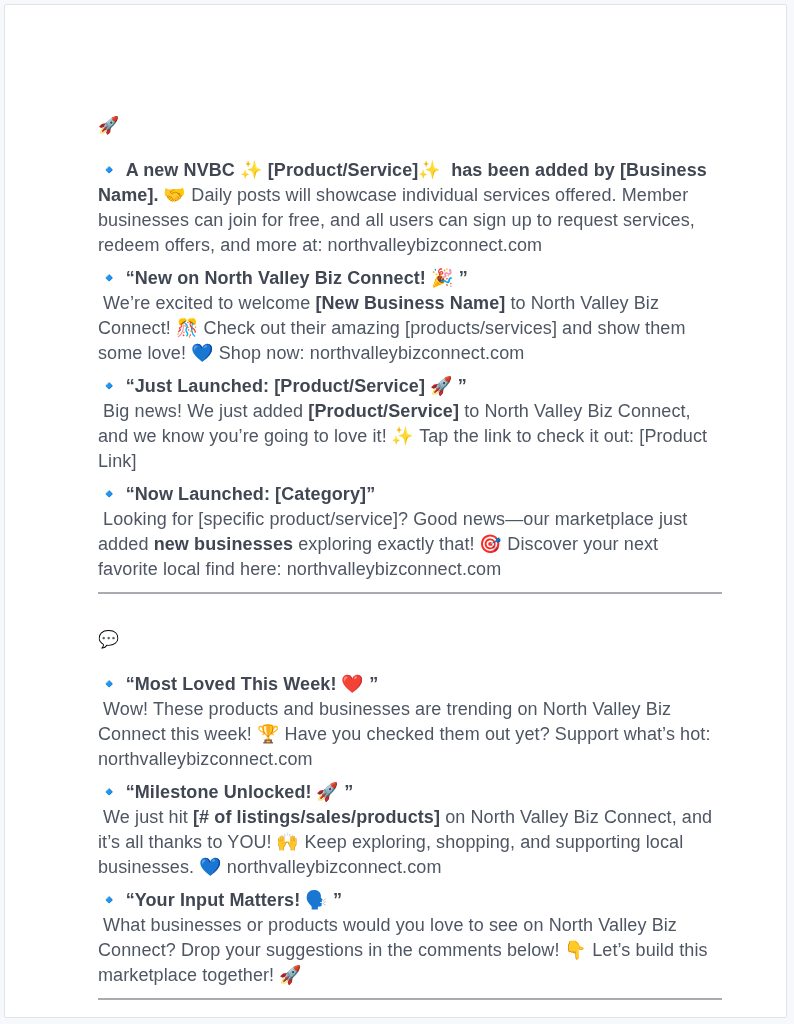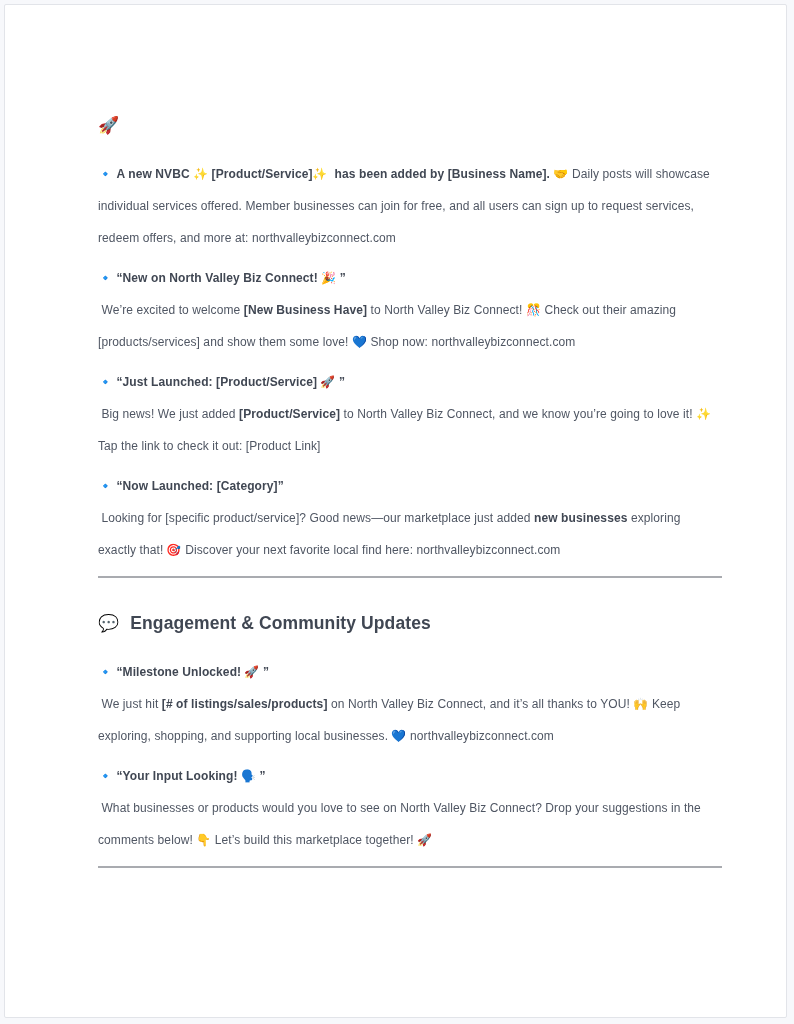--- a/index.html
+++ b/index.html
@@ -36,22 +36,22 @@
     font-weight: 700;
     color: #404753;
     letter-spacing: 0.1px;
   }
   .section-title .emoji {
     font-weight: 400;
     font-size: 17px;
   }
   .post {
     margin: 0 2px 8px 0;
-    font-size: 12px;
-    line-height: 32px;
+    font-size: 18px;
+    line-height: 25px;
     color: #4f5663;
     white-space: pre-wrap;
     letter-spacing: 0.1px;
   }
   .post .b {
     font-weight: 700;
     color: #404753;
   }
   .post .r {
     font-weight: 400;
@@ -68,34 +68,35 @@
 
 <div class="page-card">
   <div class="content">
 
     <h2 class="section-title">
       <span class="emoji">🚀</span>
     </h2>
 
     <p class="post"><span class="r">🔹 </span><span class="b">A new NVBC ✨ [Product/Service]✨  has been added by [Business Name]. </span><span class="r">🤝 Daily posts will showcase individual services offered. Member businesses can join for free, and all users can sign up to request services, redeem offers, and more at: northvalleybizconnect.com</span></p>
     <p class="post"><span class="r">🔹 </span><span class="b">“New on North Valley Biz Connect! 🎉 ”</span><span class="r">
- We’re excited to welcome </span><span class="b">[New Business Have]</span><span class="r"> to North Valley Biz Connect! 🎊 Check out their amazing [products/services] and show them some love! 💙 Shop now: northvalleybizconnect.com</span></p>
+ We’re excited to welcome </span><span class="b">[New Business Name]</span><span class="r"> to North Valley Biz Connect! 🎊 Check out their amazing [products/services] and show them some love! 💙 Shop now: northvalleybizconnect.com</span></p>
     <p class="post"><span class="r">🔹 </span><span class="b">“Just Launched: [Product/Service] 🚀 ”</span><span class="r">
  Big news! We just added </span><span class="b">[Product/Service]</span><span class="r"> to North Valley Biz Connect, and we know you’re going to love it! ✨ Tap the link to check it out: [Product Link]</span></p>
     <p class="post"><span class="r">🔹 </span><span class="b">“Now Launched: [Category]”</span><span class="r">
  Looking for [specific product/service]? Good news—our marketplace just added </span><span class="b">new businesses</span><span class="r"> exploring exactly that! 🎯 Discover your next favorite local find here: northvalleybizconnect.com</span></p>
 
     <hr class="divider">
 
     <h2 class="section-title">
       <span class="emoji">💬</span>
-      <span>Engagement &amp; Community Updates</span>
     </h2>
 
+    <p class="post"><span class="r">🔹 </span><span class="b">“Most Loved This Week! ❤️ ”</span><span class="r">
+ Wow! These products and businesses are trending on North Valley Biz Connect this week! 🏆 Have you checked them out yet? Support what’s hot: northvalleybizconnect.com</span></p>
     <p class="post"><span class="r">🔹 </span><span class="b">“Milestone Unlocked! 🚀 ”</span><span class="r">
  We just hit </span><span class="b">[# of listings/sales/products]</span><span class="r"> on North Valley Biz Connect, and it’s all thanks to YOU! 🙌 Keep exploring, shopping, and supporting local businesses. 💙 northvalleybizconnect.com</span></p>
-    <p class="post"><span class="r">🔹 </span><span class="b">“Your Input Looking! 🗣️ ”</span><span class="r">
+    <p class="post"><span class="r">🔹 </span><span class="b">“Your Input Matters! 🗣️ ”</span><span class="r">
  What businesses or products would you love to see on North Valley Biz Connect? Drop your suggestions in the comments below! 👇 Let’s build this marketplace together! 🚀</span></p>
 
     <hr class="divider">
 
   </div>
 </div>
 
 </body></html>

